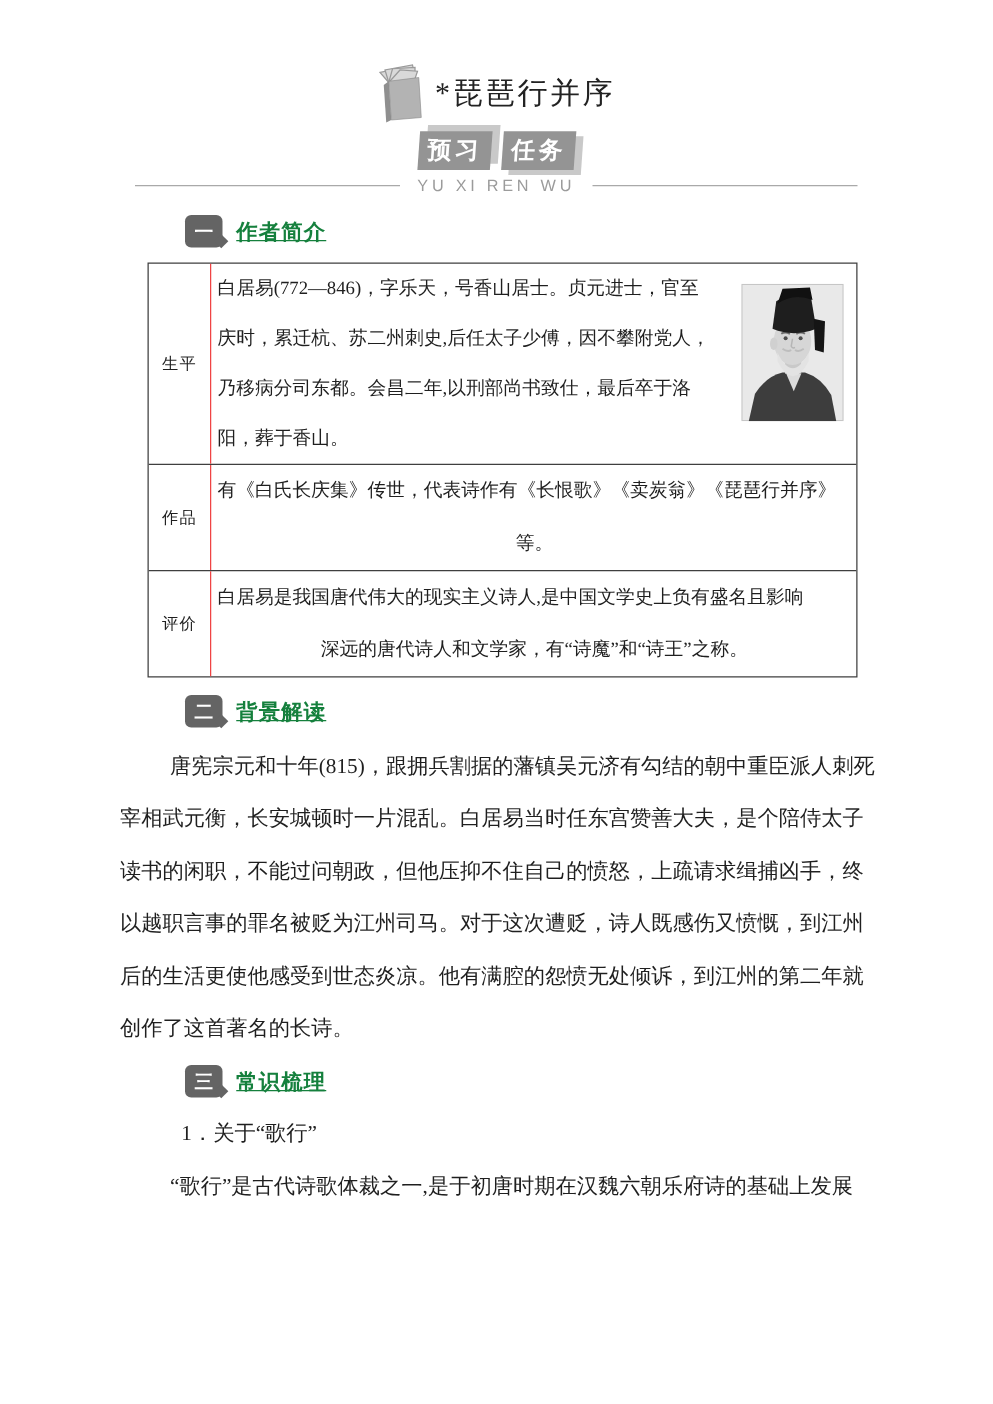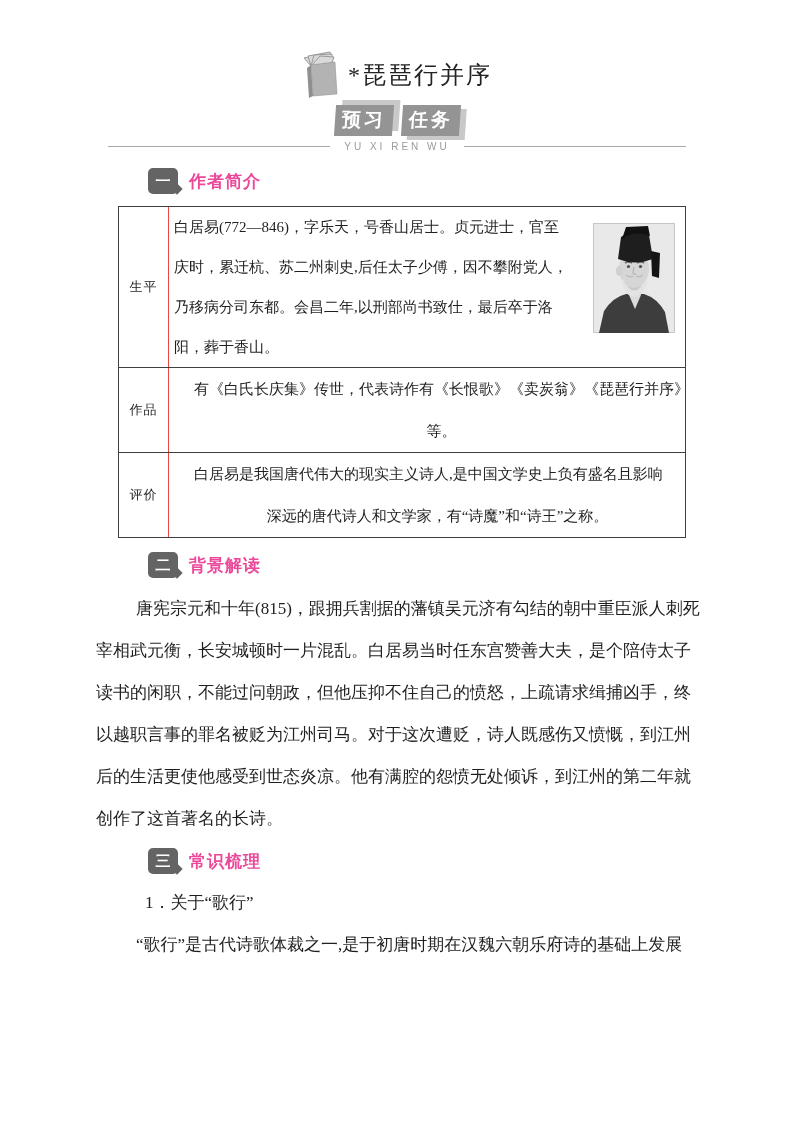--- a/index.html
+++ b/index.html
@@ -21,52 +21,52 @@
     display:inline-block;background:#949494;color:#fff;
     font-family:"Liberation Sans","DejaVu Sans",sans-serif;font-weight:bold;
     font-size:19px;letter-spacing:3px;padding:2px 7px 3px;position:relative;
   }
   .badge.b1{box-shadow:6px -5px 0 0 #c9c9c9;margin-right:5px;transform:skewX(-4deg);}
   .badge.b2{box-shadow:6px 4px 0 0 #c9c9c9;transform:skewX(-4deg);}
   .banner-sub{display:flex;align-items:center;margin:6px 108px 0;gap:14px;}
   .rule{flex:1;height:1px;background:#a9a9a9;}
   .pinyin{
     font-family:"Liberation Sans","DejaVu Sans",sans-serif;
-    font-size:10px;color:#9b9b9b;letter-spacing:3px;white-space:nowrap;
+    font-size:13px;color:#9b9b9b;letter-spacing:3px;white-space:nowrap;
   }
 
   
   .sec-head{display:flex;align-items:center;gap:11px;margin-left:148px;height:30px;}
   .sec-icon{
     width:30px;height:26px;background:#646464;border-radius:5px;position:relative;
     color:#fff;font-family:"Liberation Sans","DejaVu Sans",sans-serif;font-weight:bold;
     font-size:15px;display:flex;align-items:center;justify-content:center;flex:0 0 auto;
   }
   .sec-icon::after{
     content:"";position:absolute;right:-3px;bottom:1px;width:8px;height:8px;
     background:#646464;transform:rotate(45deg);
   }
   .sec-title{
     font-family:"Liberation Sans","DejaVu Sans",sans-serif;font-weight:bold;
-    font-size:17px;color:#ec4899;letter-spacing:1px;
+    font-size:17px;color:#15803d;letter-spacing:1px;text-decoration:underline;
   }
 
   
   .atable{
     margin:10px 0 0 118px;width:566px;border:1px solid #3f3f3f;border-collapse:collapse;
   }
   .trow{display:grid;grid-template-columns:50px 1fr;}
   .trow + .trow{border-top:1px solid #3f3f3f;}
   .th{
     border-right:1px solid #ef4444;display:flex;align-items:center;justify-content:center;
     font-size:13px;letter-spacing:1px;
   }
   .tcell{position:relative;padding:0 4px 0 5px;}
   .tline{font-size:15px;line-height:40px;white-space:nowrap;}
-  .r23 .tline{line-height:42px;margin-left:20px;}
+  .r23 .tline{line-height:42px;}
   .tline.center{text-align:center;}
   .portrait{position:absolute;top:16px;right:10px;width:82px;height:110px;}
 
   
   .para{margin:0 96px;}
   .bline{font-size:17px;line-height:42px;white-space:nowrap;color:#1f1f1f;}
   .bline.indent{padding-left:40px;}
   .item-title{margin-left:49px;}
 
   .mt12{margin-top:12px;} .mt8{margin-top:8px;} .mt6{margin-top:6px;} .mt14{margin-top:14px;}

